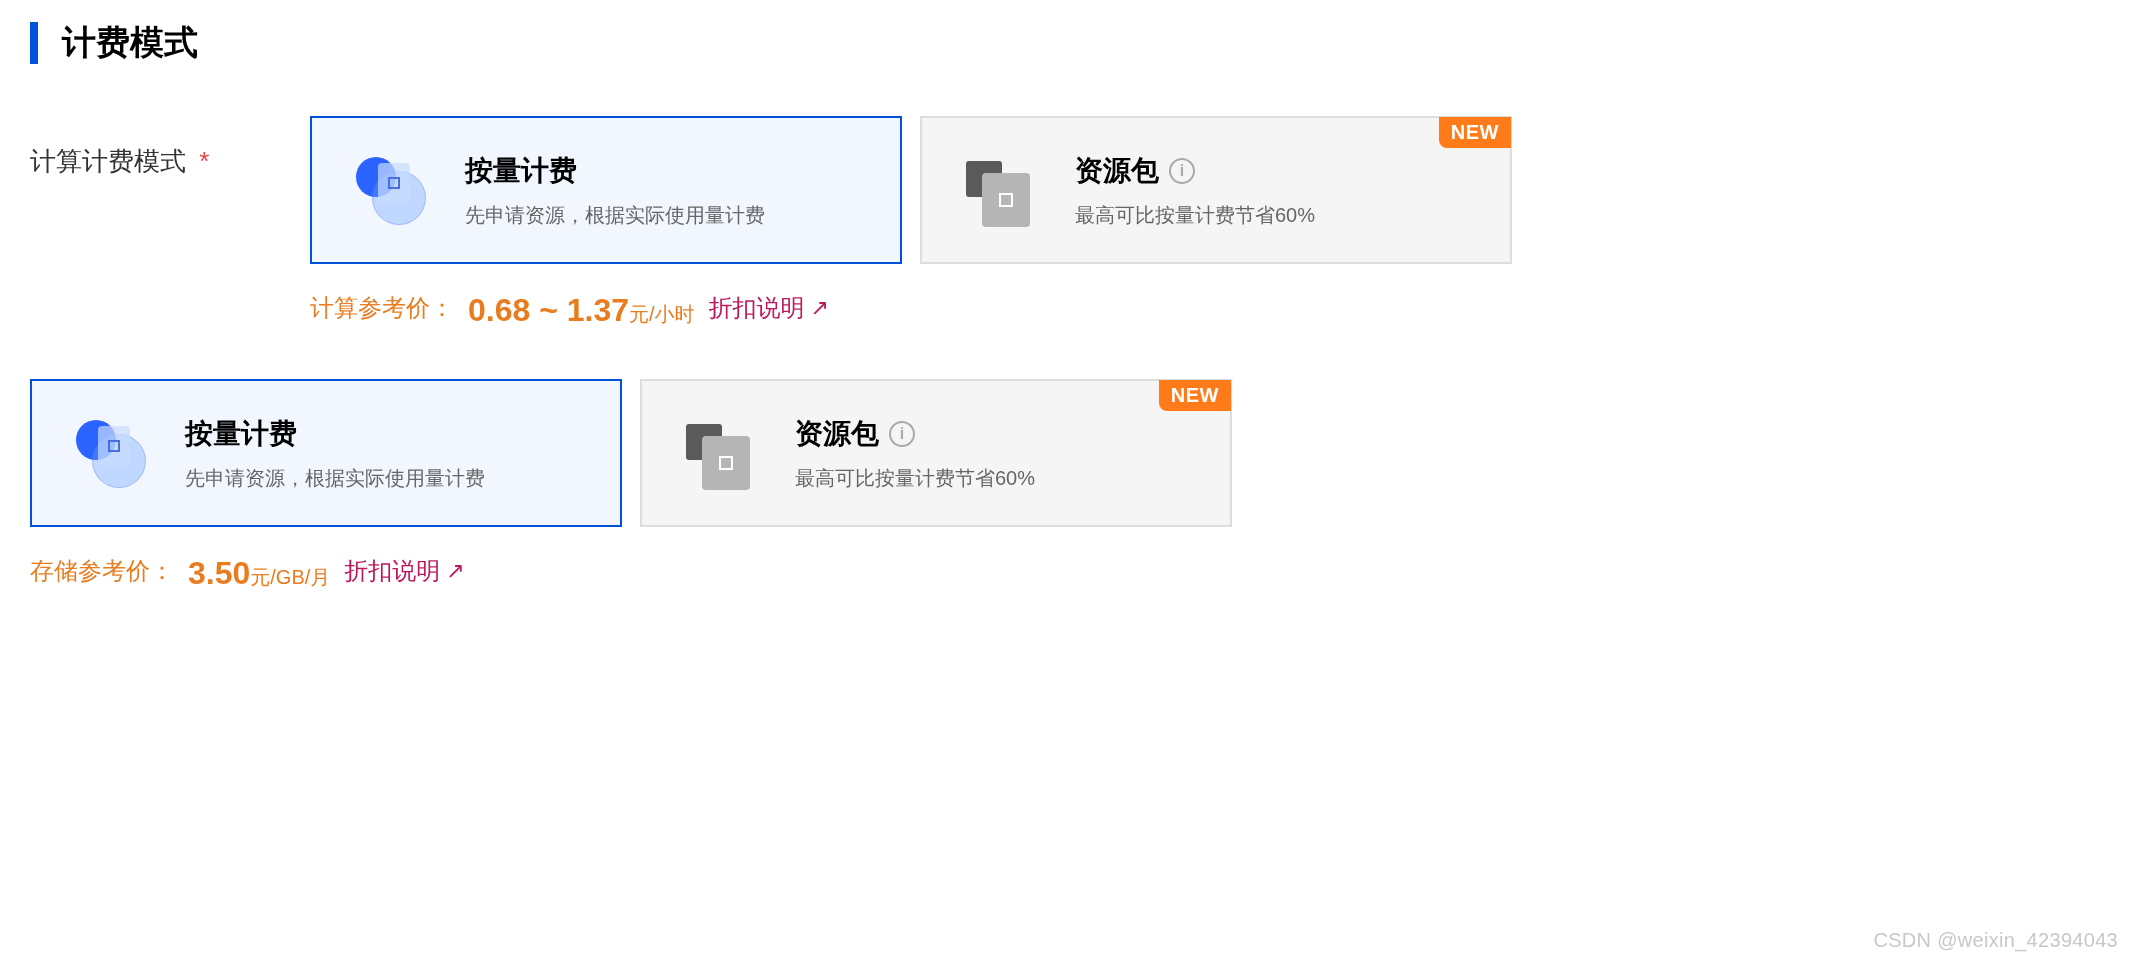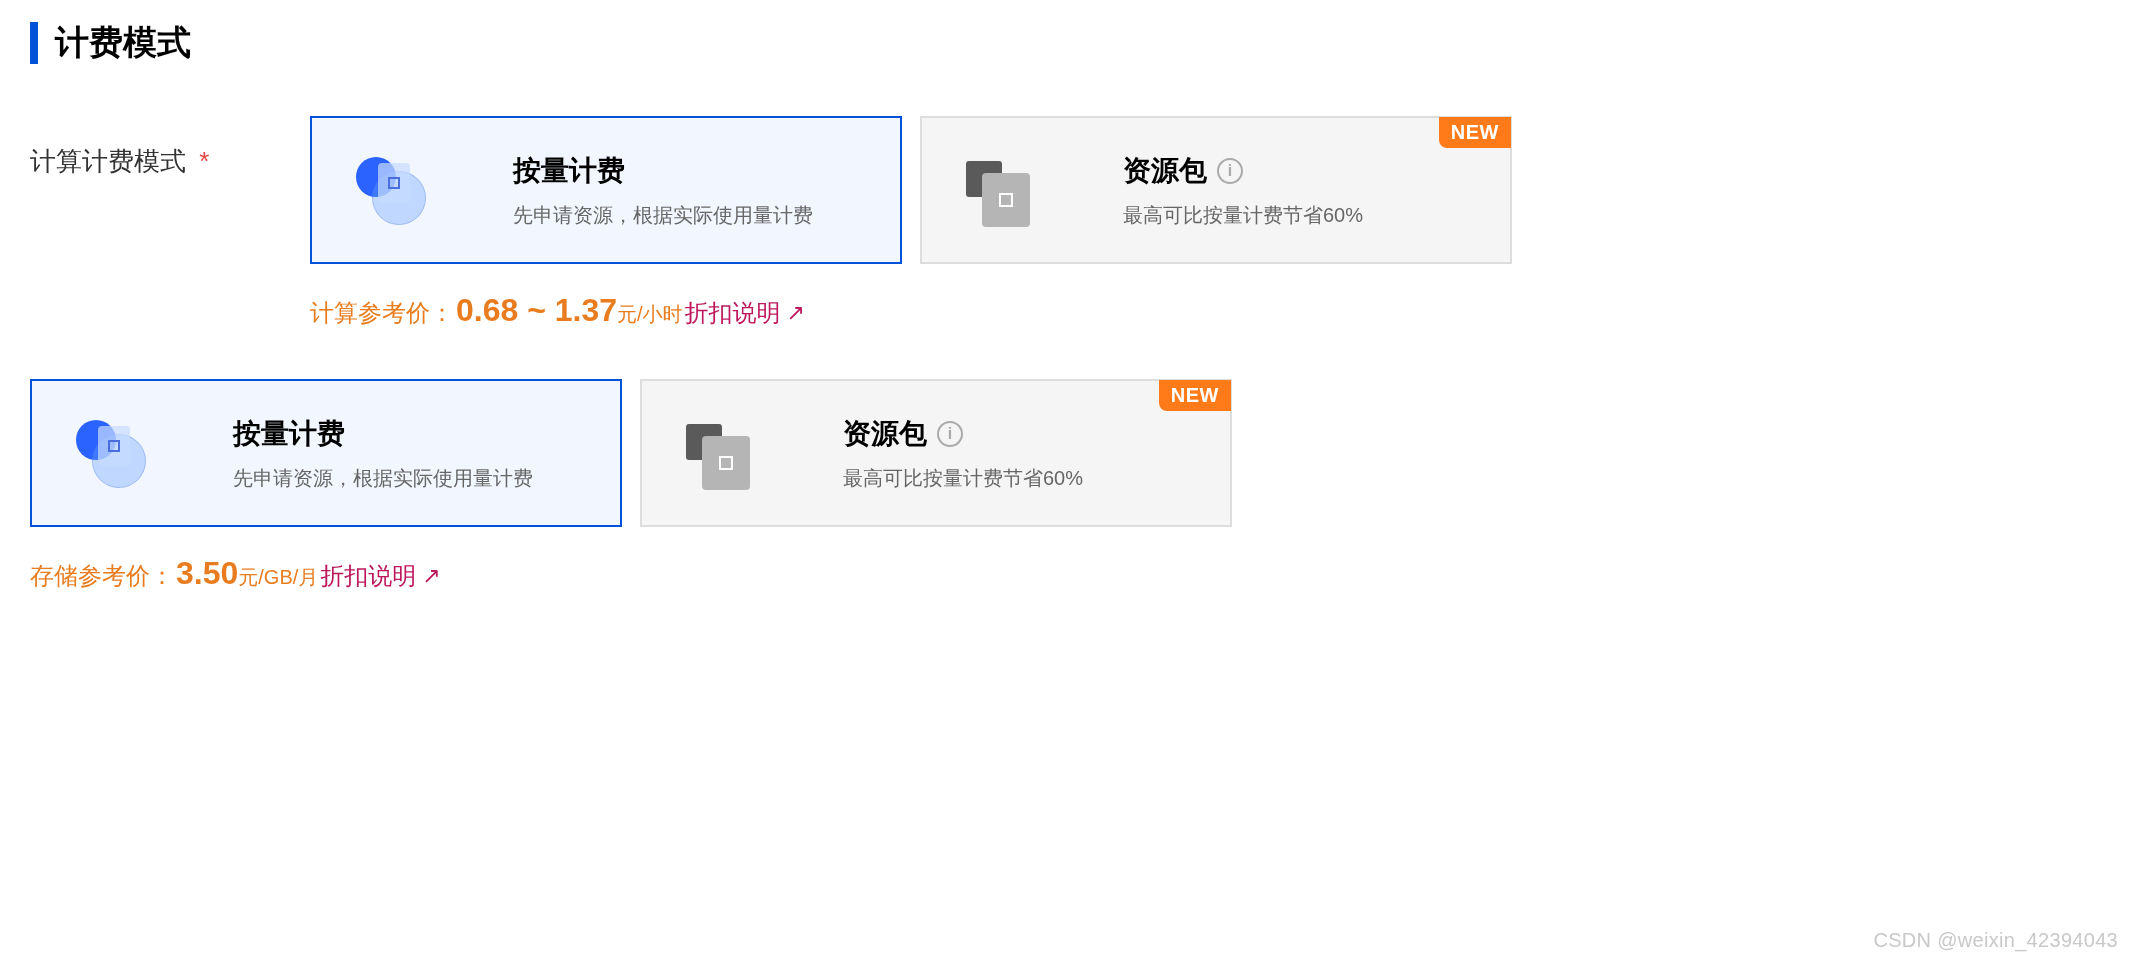--- a/index.html
+++ b/index.html
@@ -6,21 +6,21 @@
   body {
     font-family: -apple-system, "PingFang SC", "Microsoft YaHei", sans-serif;
     background: #fff;
     padding: 20px 30px;
     width: 2136px;
     color: #000;
   }
   .section-header {
     display: flex;
     align-items: center;
-    gap: 17px;
+    gap: 24px;
     margin-bottom: 50px;
   }
   .accent-bar {
     width: 8px;
     height: 42px;
     background: #0052d9;
   }
   .section-title {
     font-size: 34px;
     font-weight: 700;
@@ -64,21 +64,21 @@
     border-color: #0052d9;
     background: #f2f6ff;
   }
   .card-icon {
     width: 75px;
     height: 75px;
     flex-shrink: 0;
     margin-right: 38px;
     position: relative;
   }
-  .card-text { flex: 1; margin-left: 48px; }
+  .card-text { flex: 1; }
   .card-title {
     font-size: 28px;
     font-weight: 600;
     color: #000;
     display: flex;
     align-items: center;
     gap: 10px;
   }
   .card-desc {
     font-size: 20px;
@@ -108,22 +108,22 @@
     color: #aaa;
     font-size: 16px;
     font-weight: 700;
     font-style: normal;
   }
   .note-line {
     margin-top: 28px;
     font-size: 24px;
     color: #e87c1e;
     display: flex;
-    align-items: flex-end;
-    gap: 2px;
+    align-items: flex-start;
+    gap: 14px;
     flex-wrap: wrap;
   }
   .note-line.big-note { font-size: 26px; }
   .price-number {
     color: #e87c1e;
     font-size: 32px;
     font-weight: 600;
   }
   .price-unit {
     color: #e87c1e;

